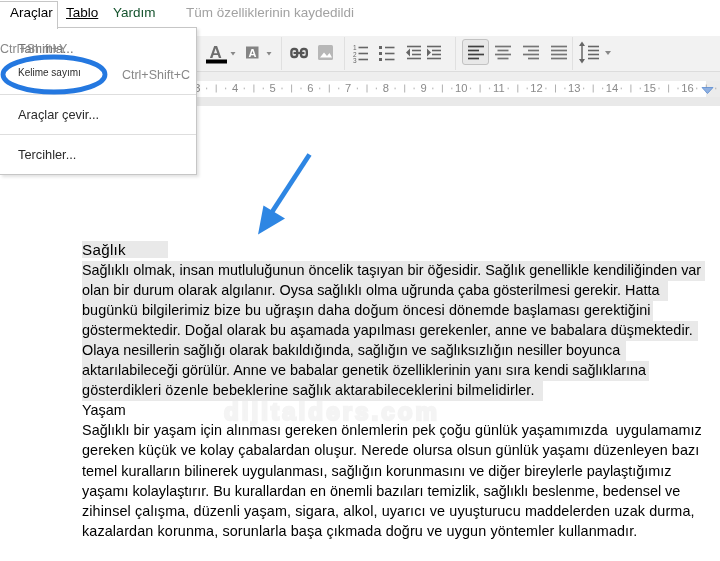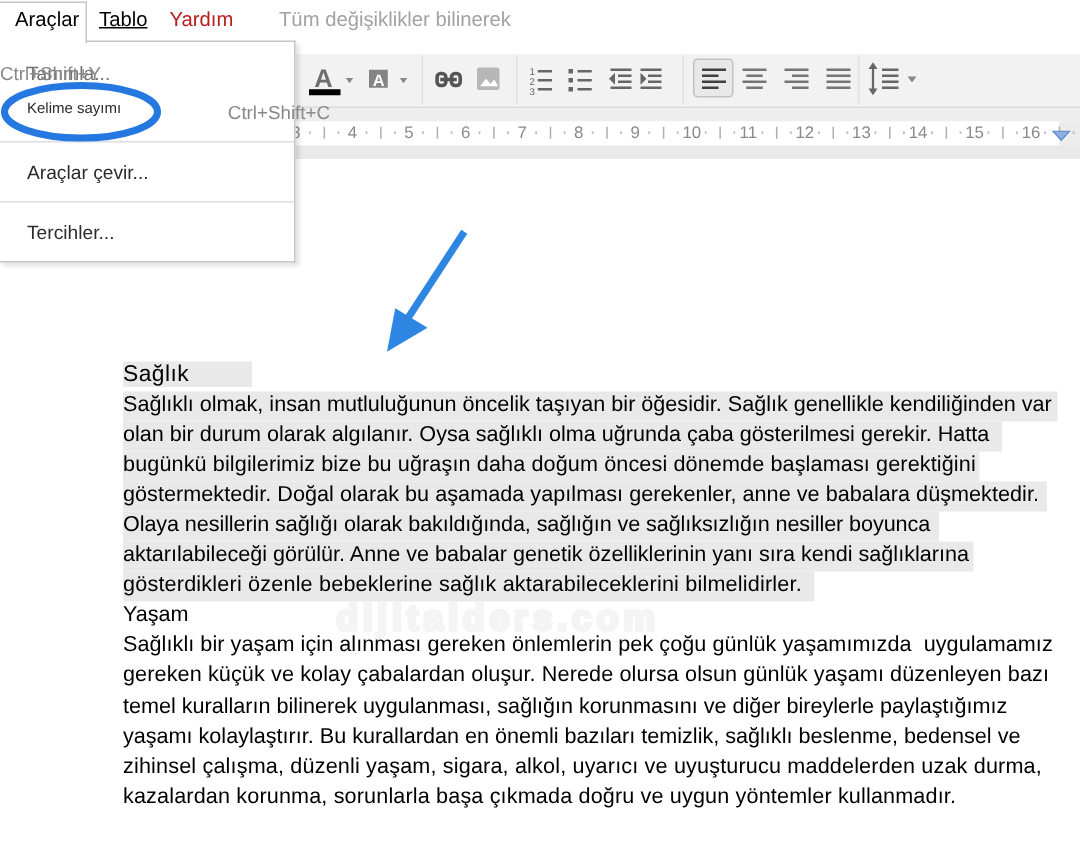--- a/index.html
+++ b/index.html
@@ -5,22 +5,22 @@
   html,body{margin:0;padding:0;}
   body{width:720px;height:561px;overflow:hidden;position:relative;background:#fff;
        font-family:"Liberation Sans",sans-serif;}
   .abs{position:absolute;}
 </style>
 </head>
 <body>
 
 <div class="abs" style="left:0;top:0;width:720px;height:36px;background:#fff;"></div>
 <div class="abs" style="left:66px;top:4.5px;font-size:13.5px;color:#000;text-decoration:underline;">Tablo</div>
-<div class="abs" style="left:113px;top:4.5px;font-size:13.5px;color:#b91c1c;">Yardım</div>
-<div class="abs" style="left:186px;top:4.5px;font-size:13.5px;color:#a2a2a2;">Tüm değişiklikler bilinerek</div>
+<div class="abs" style="left:113px;top:4.5px;font-size:13.5px;color:#14532d;">Yardım</div>
+<div class="abs" style="left:186px;top:4.5px;font-size:13.5px;color:#a2a2a2;">Tüm özelliklerinin kaydedildi</div>
 
 <div class="abs" style="left:196px;top:36px;width:524px;height:35px;background:#f2f2f2;border-bottom:1px solid #dcdcdc;"></div>
 
 <div class="abs" style="left:196px;top:72px;width:524px;height:9px;background:#eeeeee;"></div>
 
 <svg class="abs" style="left:196px;top:36px;" width="524" height="35" viewBox="0 0 524 35">
 
   <line x1="85.5" y1="1" x2="85.5" y2="34" stroke="#e0e0e0" stroke-width="1"></line>
   <line x1="148.5" y1="1" x2="148.5" y2="34" stroke="#e0e0e0" stroke-width="1"></line>
   <line x1="259.5" y1="1" x2="259.5" y2="34" stroke="#e0e0e0" stroke-width="1"></line>
@@ -226,21 +226,21 @@
 <div style="letter-spacing:0.102px;">kazalardan korunma, sorunlarla başa çıkmada doğru ve uygun yöntemler kullanmadır.</div>
 </div>
 
 <div class="abs" style="left:0;top:27px;width:196px;height:146px;background:#fff;border-right:1px solid #c6c6c6;border-bottom:1px solid #c6c6c6;border-top:1px solid #c6c6c6;box-shadow:2px 2px 3px rgba(0,0,0,0.12);"></div>
 
 <div class="abs" style="left:-2px;top:1px;width:59px;height:27px;background:#fff;border-top:1px solid #c6c6c6;border-right:1px solid #c6c6c6;"></div>
 <div class="abs" style="left:10px;top:4.5px;font-size:13.5px;color:#000;">Araçlar</div>
 <div class="abs" style="left:18px;top:41px;font-size:12.8px;color:#737373;">Tanımla...</div>
 <div class="abs" style="left:0;top:41.5px;width:190px;font-size:12.5px;color:#888;">Ctrl+Shift+Y</div>
 <div class="abs" style="left:18px;top:67px;font-size:10px;color:#2b2b2b;">Kelime sayımı</div>
-<div class="abs" style="left:0;top:67.5px;width:190px;text-align:right;font-size:12.5px;color:#888;padding-left:30px;">Ctrl+Shift+C</div>
+<div class="abs" style="left:0;top:67.5px;width:190px;text-align:right;font-size:12.5px;color:#888;">Ctrl+Shift+C</div>
 <div class="abs" style="left:0;top:94px;width:196px;height:1px;background:#dedede;"></div>
 <div class="abs" style="left:18px;top:107px;font-size:12.8px;color:#2b2b2b;">Araçlar çevir...</div>
 <div class="abs" style="left:0;top:134px;width:196px;height:1px;background:#dedede;"></div>
 <div class="abs" style="left:18px;top:147px;font-size:12.8px;color:#2b2b2b;">Tercihler...</div>
 
 <svg class="abs" style="left:0;top:0;pointer-events:none;" width="720" height="561" viewBox="0 0 720 561">
   <ellipse cx="54" cy="74.5" rx="51" ry="17.5" fill="none" stroke="#2478e0" stroke-width="4.8"></ellipse>
   <line x1="309.5" y1="154.5" x2="272" y2="212" stroke="#2e86e3" stroke-width="4.8"></line>
   <path d="M 258 234.5 L 263.5 205.5 L 285 218.5 Z" fill="#2e86e3"></path>
 </svg>

